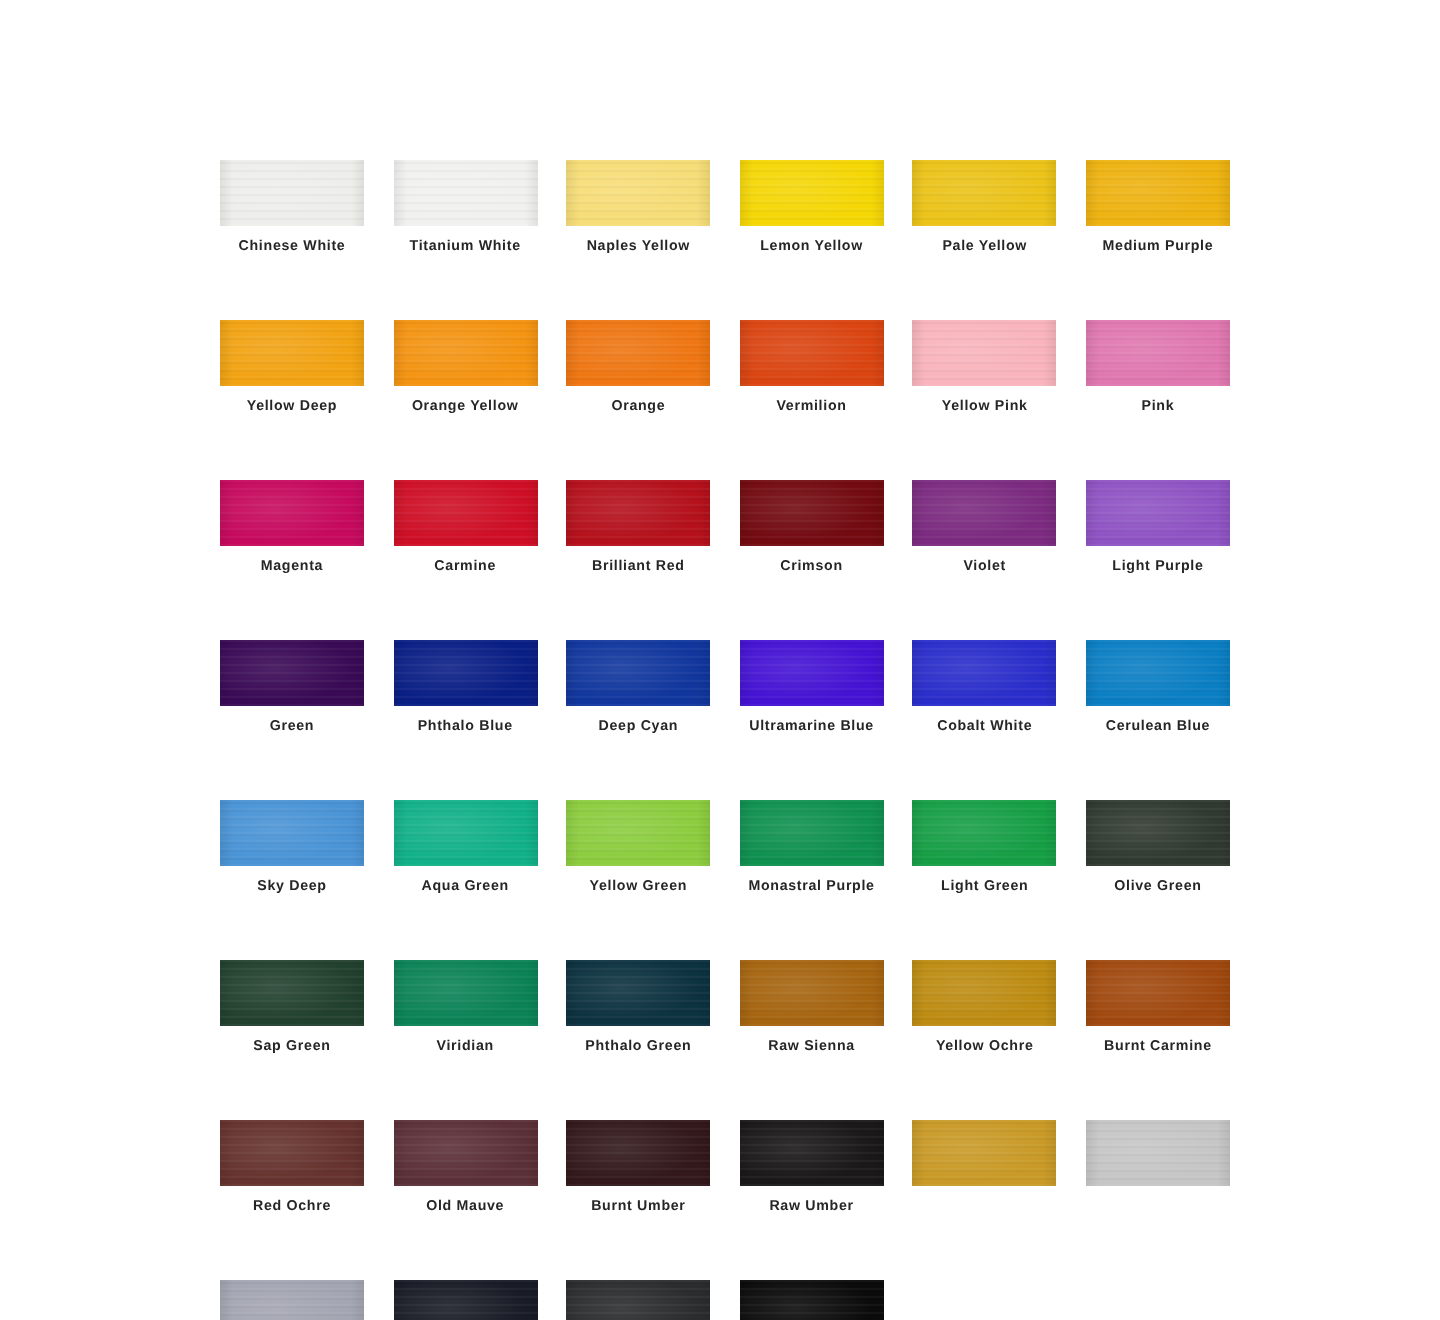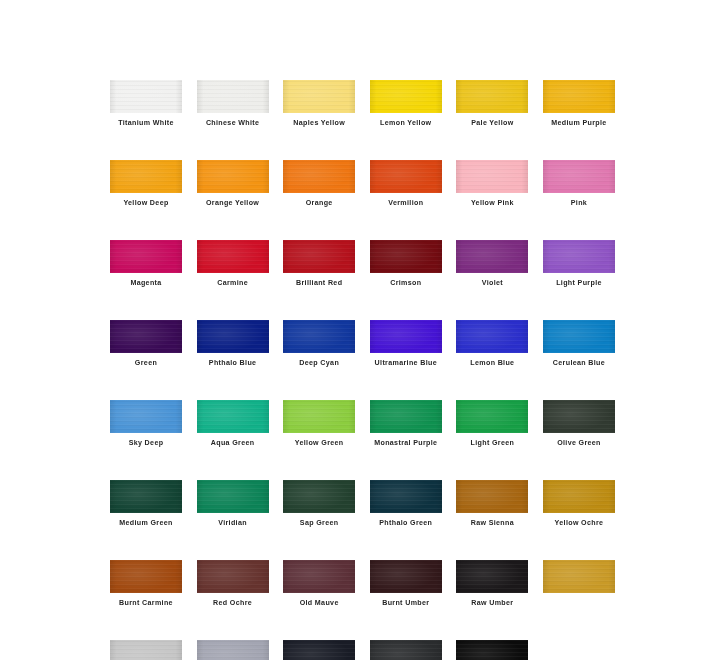--- a/index.html
+++ b/index.html
@@ -88,28 +88,28 @@
     white-space: nowrap;
     line-height: 9px;
   }
 </style>
 </head>
 <body>
 
 <div id="chart-sheet">
   <div id="swatch-grid">
       <div class="swatch-cell">
+        <div class="swatch-chip" style="background-color: rgb(238, 238, 235);"></div>
+        <div class="swatch-label">Chinese White</div>
+      </div>
+      <div class="swatch-cell">
         <div class="swatch-chip" style="background-color: rgb(241, 241, 240);"></div>
         <div class="swatch-label">Titanium White</div>
       </div>
       <div class="swatch-cell">
-        <div class="swatch-chip" style="background-color: rgb(238, 238, 235);"></div>
-        <div class="swatch-label">Chinese White</div>
-      </div>
-      <div class="swatch-cell">
         <div class="swatch-chip" style="background-color: rgb(247, 221, 120);"></div>
         <div class="swatch-label">Naples  Yellow</div>
       </div>
       <div class="swatch-cell">
         <div class="swatch-chip" style="background-color: rgb(245, 215, 6);"></div>
         <div class="swatch-label">Lemon Yellow</div>
       </div>
       <div class="swatch-cell">
         <div class="swatch-chip" style="background-color: rgb(235, 195, 25);"></div>
         <div class="swatch-label">Pale Yellow</div>
@@ -177,21 +177,21 @@
       <div class="swatch-cell">
         <div class="swatch-chip" style="background-color: rgb(17, 55, 158);"></div>
         <div class="swatch-label">Deep Cyan</div>
       </div>
       <div class="swatch-cell">
         <div class="swatch-chip" style="background-color: rgb(69, 19, 212);"></div>
         <div class="swatch-label">Ultramarine Blue</div>
       </div>
       <div class="swatch-cell">
         <div class="swatch-chip" style="background-color: rgb(42, 46, 203);"></div>
-        <div class="swatch-label">Lemon Blue</div>
+        <div class="swatch-label">Cobalt White</div>
       </div>
       <div class="swatch-cell">
         <div class="swatch-chip" style="background-color: rgb(11, 127, 196);"></div>
         <div class="swatch-label">Cerulean Blue</div>
       </div>
       <div class="swatch-cell">
         <div class="swatch-chip" style="background-color: rgb(74, 148, 214);"></div>
         <div class="swatch-label">Sky Deep</div>
       </div>
       <div class="swatch-cell">
@@ -208,32 +208,28 @@
       </div>
       <div class="swatch-cell">
         <div class="swatch-chip" style="background-color: rgb(23, 159, 70);"></div>
         <div class="swatch-label">Light  Green</div>
       </div>
       <div class="swatch-cell">
         <div class="swatch-chip" style="background-color: rgb(49, 58, 49);"></div>
         <div class="swatch-label">Olive Green</div>
       </div>
       <div class="swatch-cell">
-        <div class="swatch-chip" style="background-color: rgb(19, 68, 52);"></div>
-        <div class="swatch-label">Medium Green</div>
+        <div class="swatch-chip" style="background-color: rgb(35, 65, 47);"></div>
+        <div class="swatch-label">Sap Green</div>
       </div>
       <div class="swatch-cell">
         <div class="swatch-chip" style="background-color: rgb(12, 131, 87);"></div>
         <div class="swatch-label">Viridian</div>
       </div>
       <div class="swatch-cell">
-        <div class="swatch-chip" style="background-color: rgb(35, 65, 47);"></div>
-        <div class="swatch-label">Sap Green</div>
-      </div>
-      <div class="swatch-cell">
         <div class="swatch-chip" style="background-color: rgb(13, 50, 64);"></div>
         <div class="swatch-label">Phthalo Green</div>
       </div>
       <div class="swatch-cell">
         <div class="swatch-chip" style="background-color: rgb(166, 101, 16);"></div>
         <div class="swatch-label">Raw Sienna</div>
       </div>
       <div class="swatch-cell">
         <div class="swatch-chip" style="background-color: rgb(189, 140, 18);"></div>
         <div class="swatch-label">Yellow Ochre</div>

